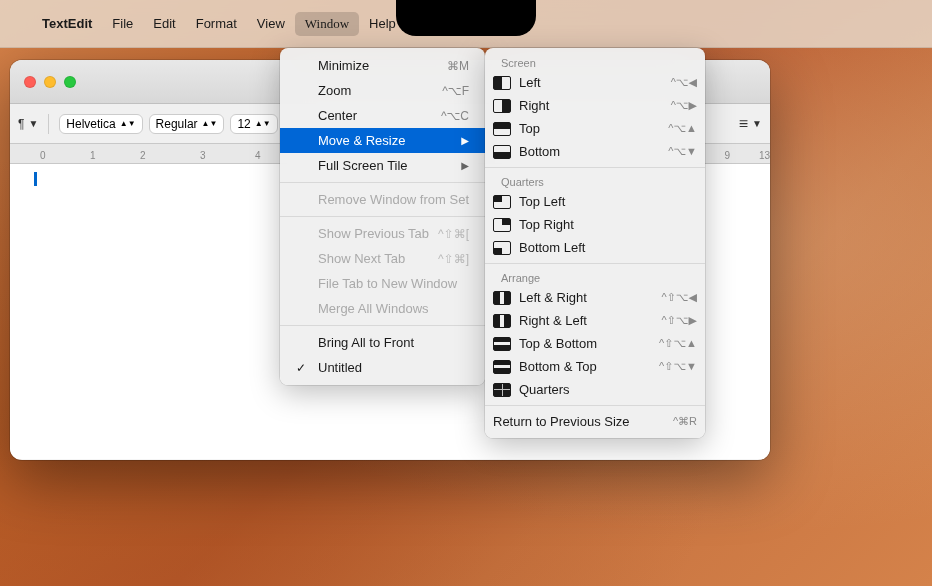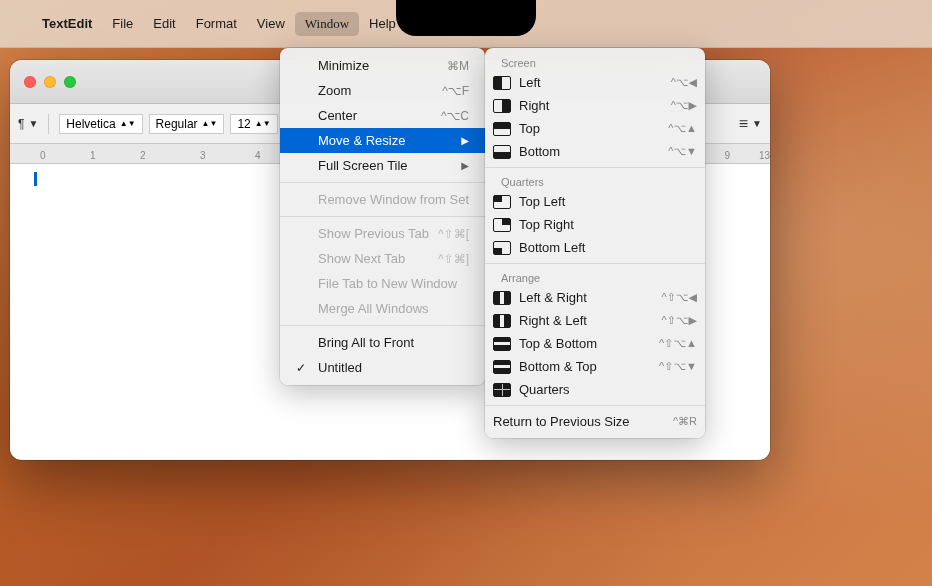--- a/index.html
+++ b/index.html
@@ -131,21 +131,21 @@
       display: flex;
       align-items: center;
       gap: 4px;
       font-size: 12px;
       color: #333;
     }
 
     .toolbar-select {
       background: #fff;
       border: 1px solid #ccc;
-      border-radius: 0;
+      border-radius: 6px;
       padding: 2px 6px;
       font-size: 12px;
       display: flex;
       align-items: center;
       gap: 4px;
     }
 
     .ruler {
       height: 20px;
       background: #e8e8e8;

